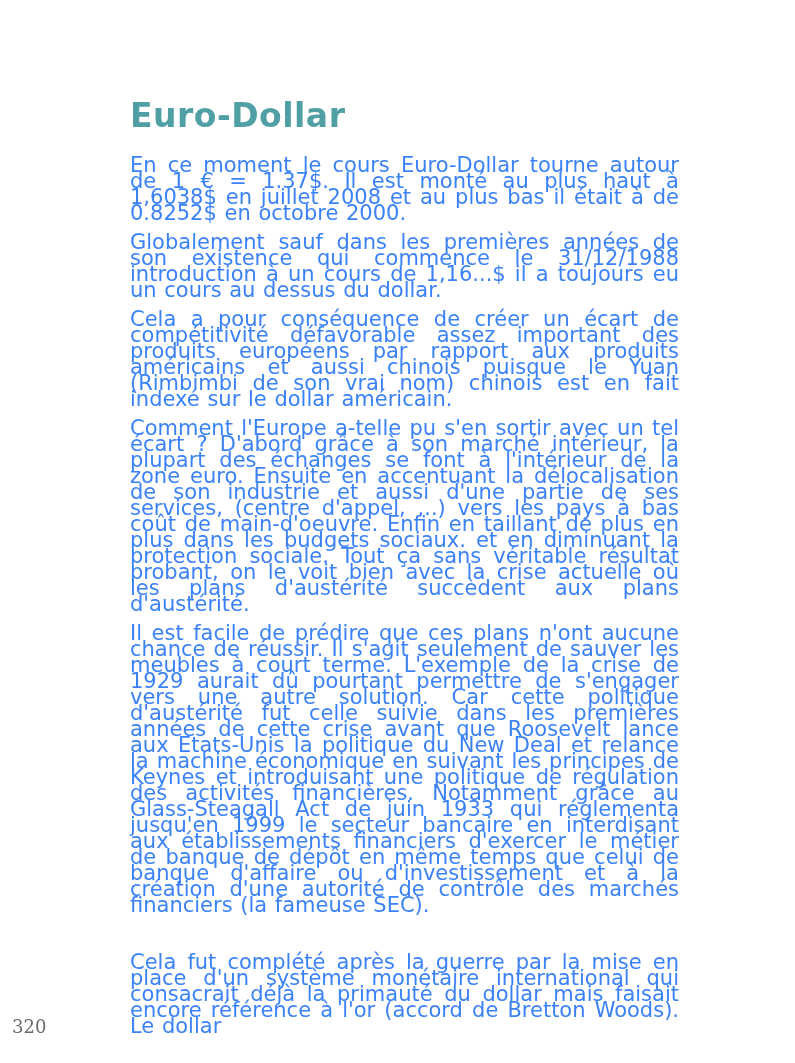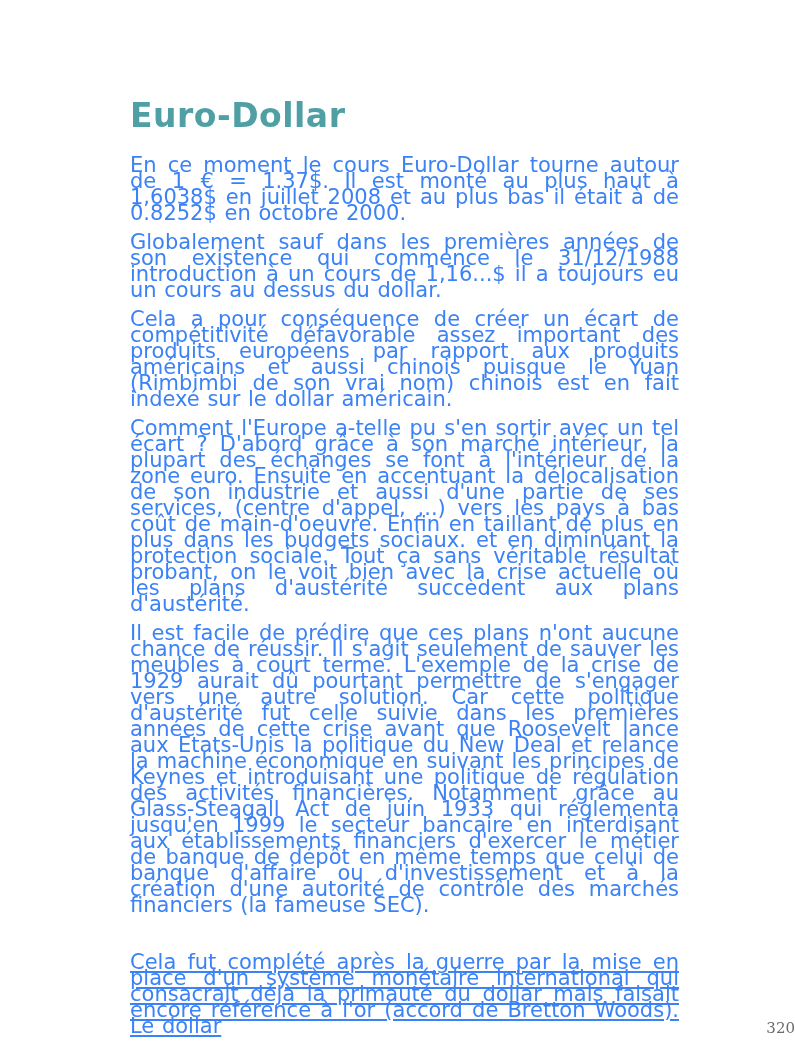--- a/index.html
+++ b/index.html
@@ -25,30 +25,29 @@
   .doc-body p {
     font-size: 21px;
     line-height: 16px;
     color: #3b82f6;
     text-align: justify;
     margin-bottom: 13px;
     word-spacing: 1px;
   }
   .doc-body p.extra-space {
     margin-top: 41px;
-    text-decoration: underline;
   }
   .page-number {
     position: absolute;
-    left: 4px;
+    left: 12px;
     right: 0;
     bottom: 26px;
-    text-align: right;
+    text-align: left;
     font-family: "DejaVu Serif", serif;
-    font-size: 15px;
+    font-size: 18px;
     color: #6b6b6b;
   }
 </style>
 </head>
 <body>
 
 <div class="page">
 
   <h1 class="doc-title">Euro-Dollar</h1>
 

